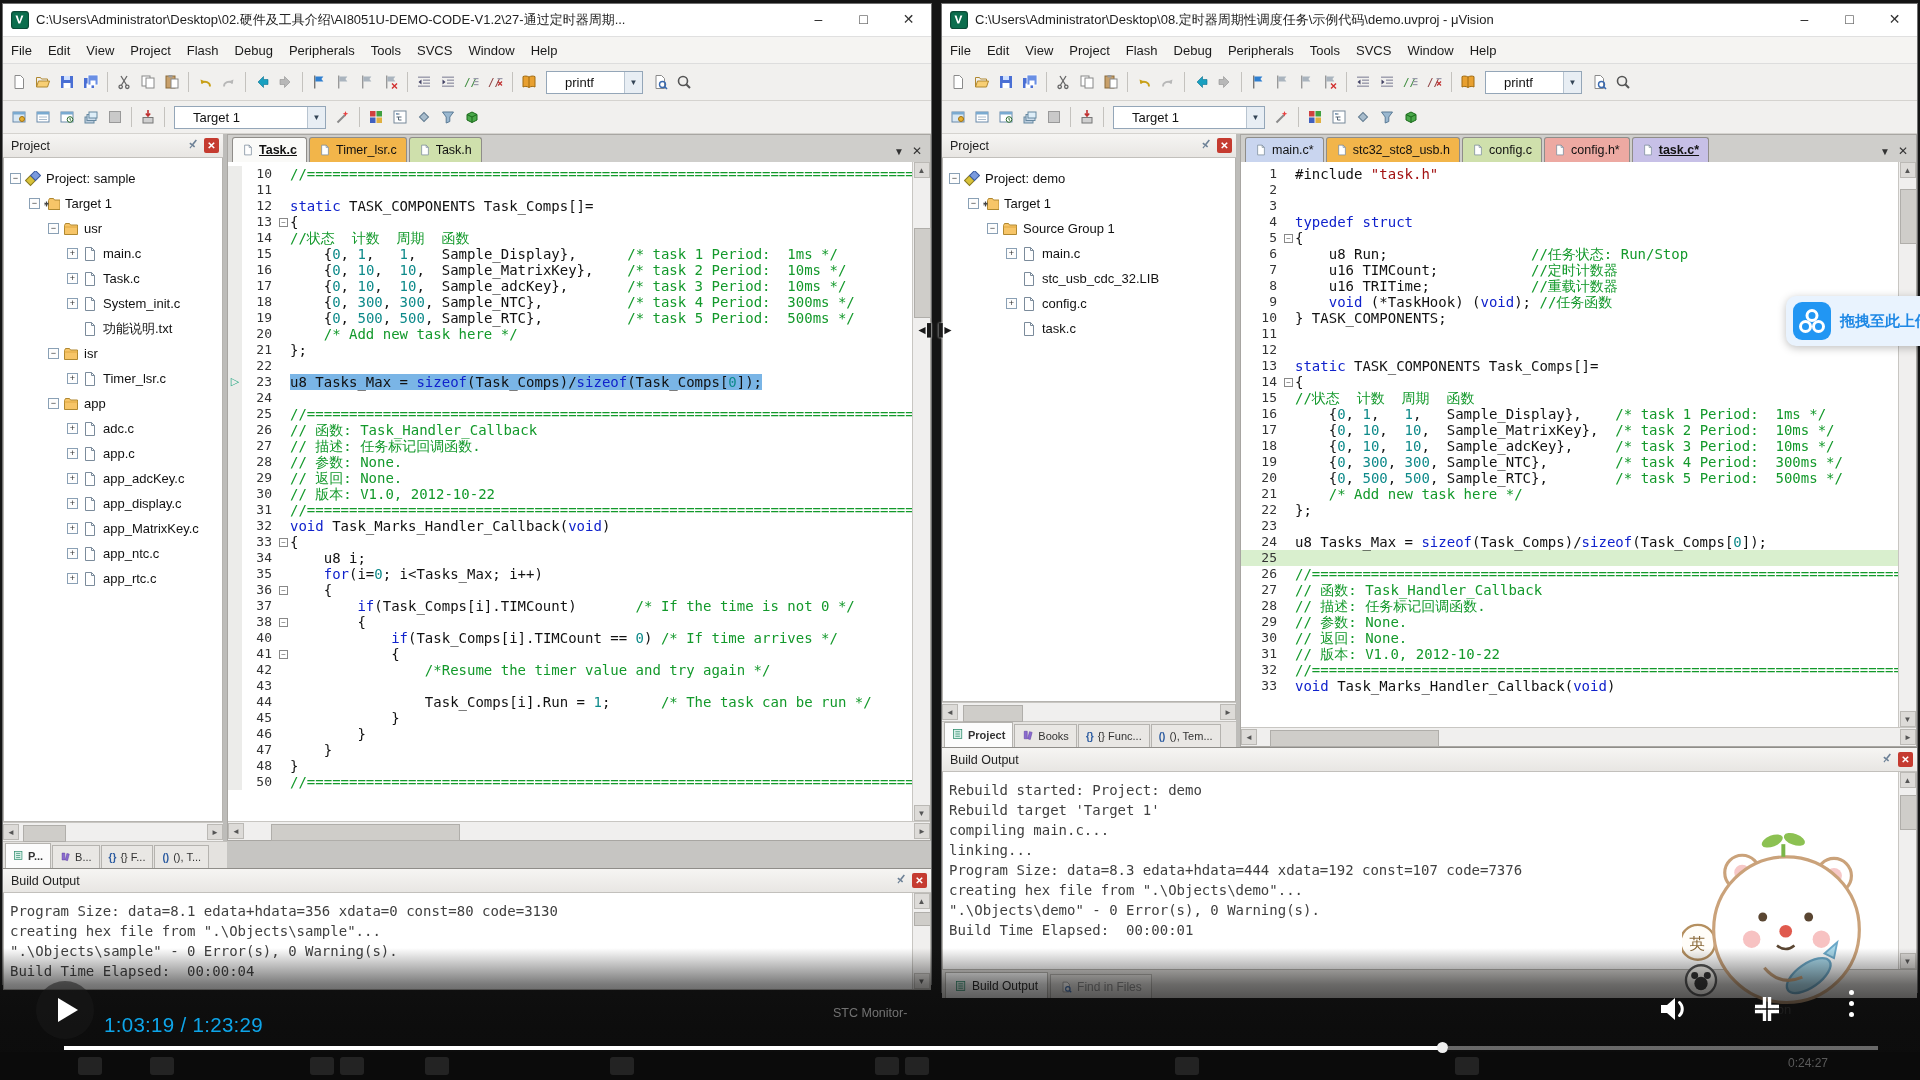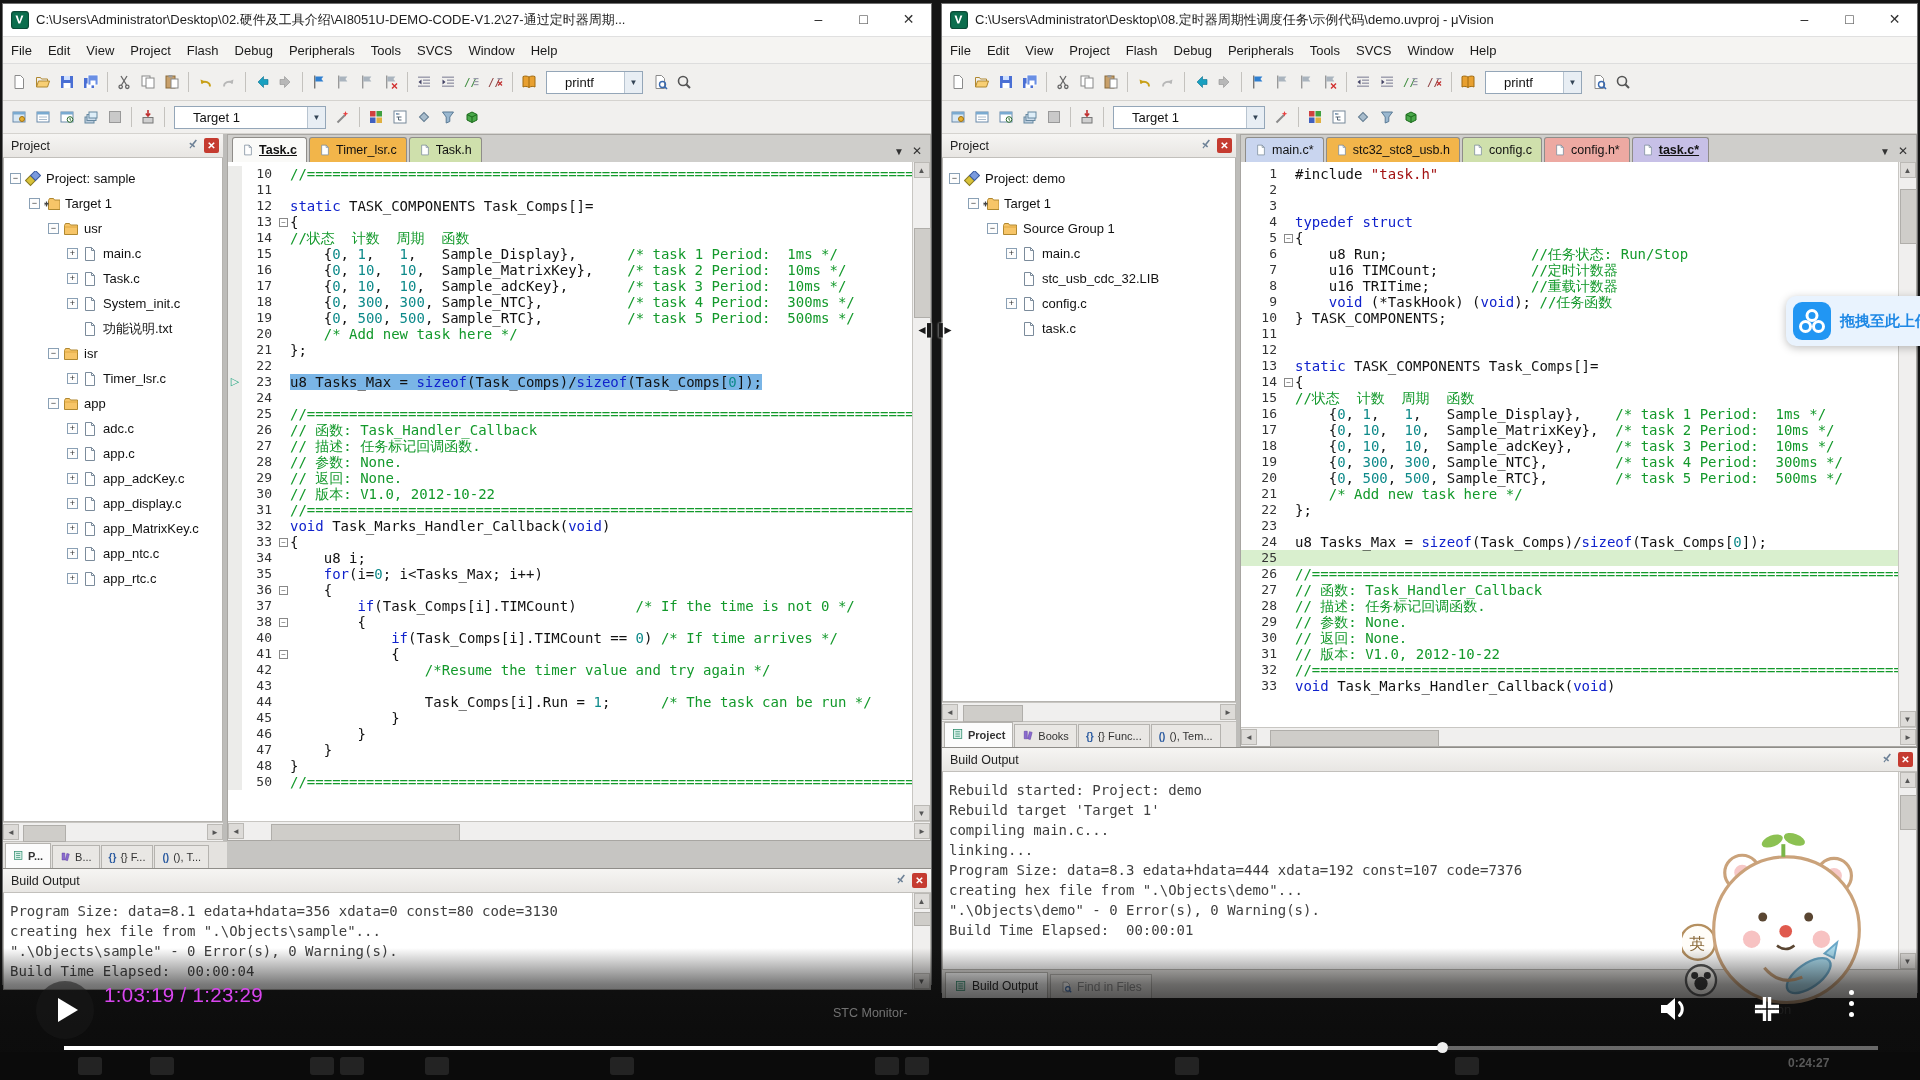--- a/index.html
+++ b/index.html
@@ -72,25 +72,25 @@
   #split-cursor{position:absolute;left:916px;top:323px;color:#1a1a1a;font-size:12px;letter-spacing:-1px;z-index:6;text-shadow:0 0 2px #fff;}
   #upload-pill{position:absolute;left:1786px;top:296px;width:140px;height:50px;background:#e9f3fe;border-radius:10px 0 0 10px;box-shadow:0 2px 8px rgba(0,0,0,.25);display:flex;align-items:center;padding-left:7px;z-index:7;}
   #upload-pill .utext{font-size:15px;color:#1e88e5;font-weight:bold;margin-left:9px;white-space:nowrap;}
   #bear{position:absolute;left:1682px;top:822px;z-index:5;}
   #video-grad{position:absolute;left:0;top:948px;width:1920px;height:104px;z-index:8;pointer-events:none;
       background:linear-gradient(to bottom, rgba(12,12,12,0) 0%, rgba(12,12,12,.55) 35%, rgba(12,12,12,.88) 75%, rgba(12,12,12,.92) 100%);}
   #taskbar{position:absolute;left:0;top:1052px;width:1920px;height:28px;background:#0b0b0b;z-index:4;}
   .tbblob{position:absolute;top:5px;width:24px;height:18px;background:#ffffff;opacity:.10;border-radius:3px;}
   #faint-stc{position:absolute;left:833px;top:1006px;color:#b5b5b5;font-size:12.5px;opacity:.6;z-index:9;}
   #faint-sim{position:absolute;left:1753px;top:1002px;color:#aaa;font-size:13px;opacity:.4;z-index:8;}
-  #faint-clock{position:absolute;left:1788px;top:1056px;color:#999;font-size:12px;opacity:.55;z-index:5;font-weight:bold;}
+  #faint-clock{position:absolute;left:1788px;top:1056px;color:#999;font-size:12px;opacity:.55;z-index:5;}
   #controls{position:absolute;left:0;top:975px;width:1920px;height:75px;z-index:10;}
   #play-btn{position:absolute;left:36px;top:6px;width:58px;height:58px;border-radius:50%;background:rgba(25,25,25,.55);display:flex;align-items:center;justify-content:center;}
   #play-btn .tri{width:0;height:0;border-left:20px solid #fff;border-top:12px solid transparent;border-bottom:12px solid transparent;margin-left:5px;}
-  #time-label{position:absolute;left:104px;top:8px;color:#d946ef;font-size:20.5px;letter-spacing:.3px;}
+  #time-label{position:absolute;left:104px;top:38px;color:#0ea5e9;font-size:20.5px;letter-spacing:.3px;}
   #vol-icon{position:absolute;left:1658px;top:18px;}
   #corners-icon{position:absolute;left:1752px;top:19px;}
   #dots-icon{position:absolute;left:1849px;top:15px;display:flex;flex-direction:column;gap:6px;}
   #dots-icon i{width:5px;height:5px;border-radius:50%;background:#fff;}
   #progress{position:absolute;left:0;top:1042px;width:1920px;height:12px;z-index:11;}
   #prog-played{position:absolute;left:64px;top:4px;height:4px;background:#fff;}
   #prog-buffer{position:absolute;top:4px;height:4px;background:rgba(255,255,255,.38);}
   #prog-dot{position:absolute;top:0px;width:11px;height:11px;border-radius:50%;background:#f0f0f0;}
 </style>
 </head>

